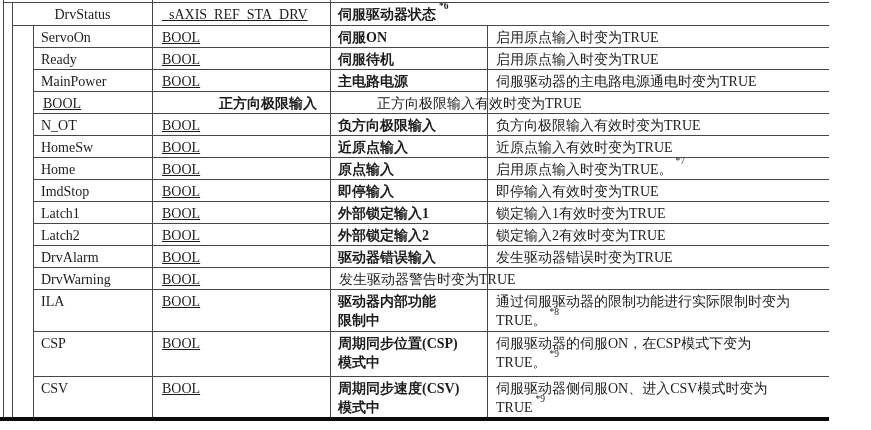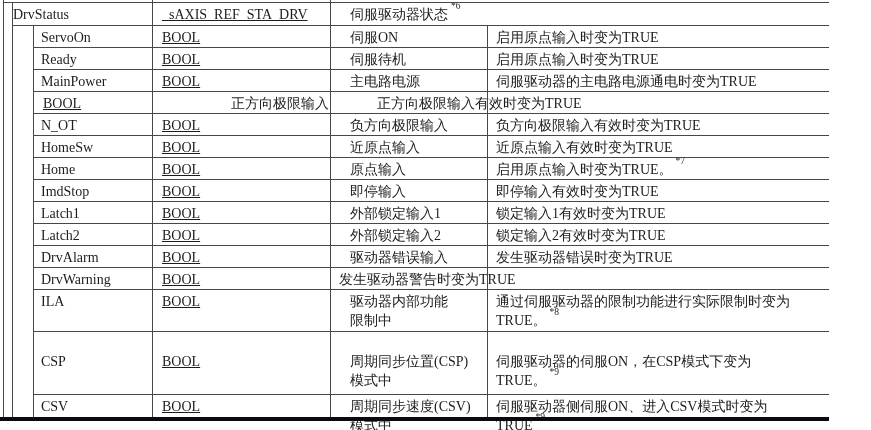--- a/index.html
+++ b/index.html
@@ -28,33 +28,33 @@
     margin-left: 33px;
     border-bottom: 1px solid #474747;
     box-sizing: border-box;
     flex: none;
   }
   .row.parent {
     height: 24px;
     margin-left: 12px;
   }
   .row:nth-child(14) { height: 42px; }
-  .row:nth-child(15) { height: 45px; margin-top: 18px; }
+  .row:nth-child(15) { height: 45px; }
   .row:nth-child(16) { flex: 1 1 auto; height: auto; border-bottom: none; }
   .cell {
     box-sizing: border-box;
     padding-top: 2px;
     white-space: pre-line;
     overflow: hidden;
   }
   .row.parent .cell { padding-top: 3px; }
   .cell.name   { width: 119px; padding-left: 8px; flex: none; }
-  .row.parent .cell.name { width: 140px; padding-left: 1px; }
+  .row.parent .cell.name { width: 140px; padding-left: 1px; text-align: center; }
   .cell.type   { width: 178px; padding-left: 10px; flex: none; text-decoration: underline; }
-  .cell.desc   { width: 157px; padding-left: 20px; flex: none; }
+  .cell.desc   { width: 157px; padding-left: 8px; flex: none; font-weight: bold; }
   .row.parent .cell.desc { width: auto; flex: 1 1 auto; }
   .cell.detail { flex: 1 1 auto; padding-left: 9px; }
   sup.fn {
     font-size: 9.5px;
     line-height: 0;
     position: relative;
     top: -4px;
     margin-left: 3px;
   }
   .vline, .hline {

